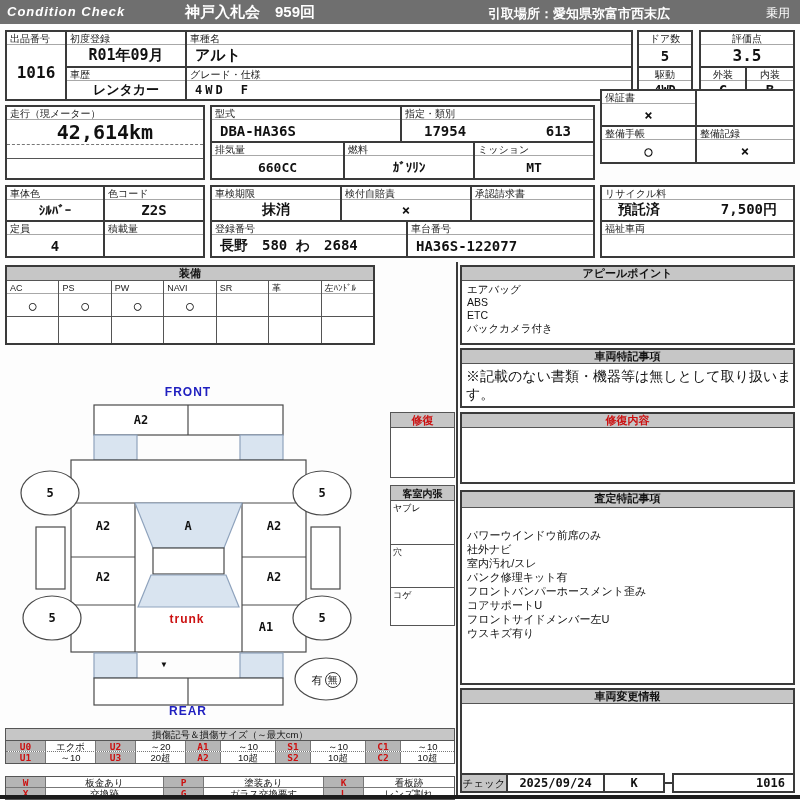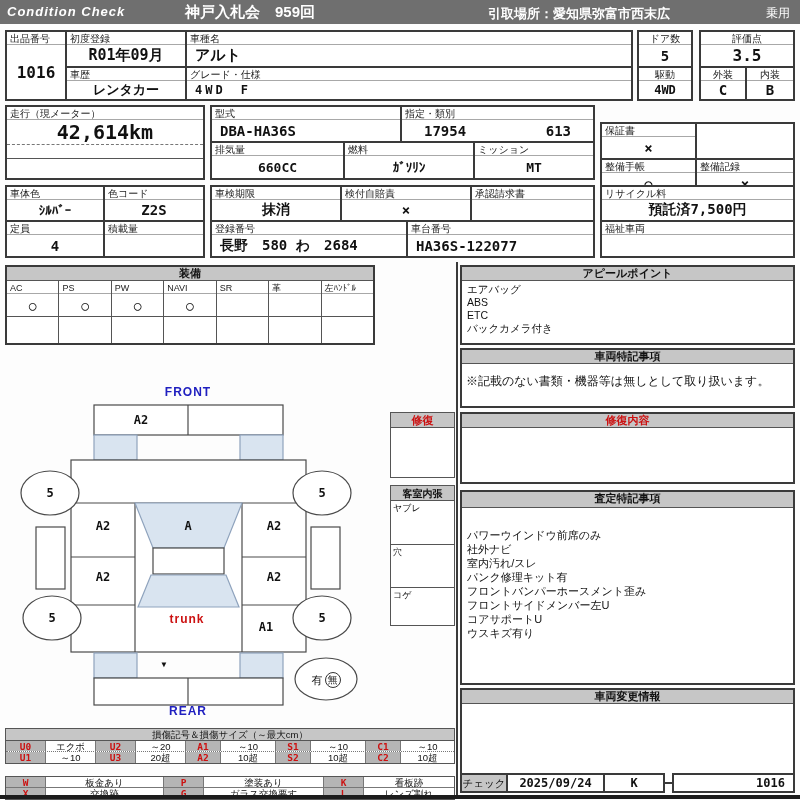--- a/index.html
+++ b/index.html
@@ -109,21 +109,21 @@
   <div class="cell br2" style="left:133px;top:36px;width:130px;height:35px">
     <div class="lbl">燃料</div>
     <div class="val" style="font-size:13px">ｶﾞｿﾘﾝ</div>
   </div>
   <div class="cell" style="left:263px;top:36px;width:118px;height:35px">
     <div class="lbl">ミッション</div>
     <div class="val" style="font-size:13px">MT</div>
   </div>
 </div>
 
-<div class="box" style="left:600px;top:122px;width:195px;height:75px">
+<div class="box" style="left:600px;top:89px;width:195px;height:75px">
   <div class="cell br2 bb2" style="left:0;top:0;width:95px;height:36px">
     <div class="lbl">保証書</div>
     <div class="val">×</div>
   </div>
   <div class="cell bb2" style="left:95px;top:0;width:96px;height:36px"></div>
   <div class="cell br2" style="left:0;top:36px;width:95px;height:35px">
     <div class="lbl">整備手帳</div>
     <div class="val">○</div>
   </div>
   <div class="cell" style="left:95px;top:36px;width:96px;height:35px">
@@ -170,21 +170,21 @@
   </div>
   <div class="cell" style="left:196px;top:35px;width:185px;height:34px">
     <div class="lbl">車台番号</div>
     <div class="val left">HA36S-122077</div>
   </div>
 </div>
 
 <div class="box" style="left:600px;top:185px;width:195px;height:73px">
   <div class="cell bb2" style="left:0;top:0;width:191px;height:35px">
     <div class="lbl">リサイクル料</div>
-    <div class="val" style="padding:0 16px">
+    <div class="val" style="justify-content:space-between;padding:0 16px">
       <span>預託済</span>
       <span>7,500円</span>
     </div>
   </div>
   <div class="cell" style="left:0;top:35px;width:191px;height:34px">
     <div class="lbl">福祉車両</div>
     <div class="val"></div>
   </div>
 </div>
 
@@ -238,37 +238,37 @@
   <div class="lines">
     <div>エアバッグ</div>
     <div>ABS</div>
     <div>ETC</div>
     <div>バックカメラ付き</div>
   </div>
 </div>
 
 <div class="rc-box" style="top:348px;height:60px">
   <div class="ghdr" style="height:14px">車両特記事項</div>
-  <div class="abs" style="left:4px;bottom:16px;font-size:12px">※記載のない書類・機器等は無しとして取り扱います。</div>
+  <div class="abs" style="left:4px;bottom:2px;font-size:14px">※記載のない書類・機器等は無しとして取り扱います。</div>
 </div>
 
 <div class="rc-box" style="top:412px;height:72px">
   <div class="ghdr" style="height:14px;color:#c11">修復内容</div>
 </div>
 
 <div class="rc-box" style="top:490px;height:195px">
   <div class="ghdr" style="height:16px">査定特記事項</div>
   <div class="lines" style="font-size:11px;line-height:14px;padding:20px 5px">
     <div>パワーウインドウ前席のみ</div>
     <div>社外ナビ</div>
     <div>室内汚れ/スレ</div>
     <div>パンク修理キット有</div>
     <div>フロントバンパーホースメント歪み</div>
+    <div>コアサポートU</div>
     <div>フロントサイドメンバー左U</div>
-    <div>コアサポートU</div>
     <div>ウスキズ有り</div>
   </div>
 </div>
 
 <div class="rc-box" style="top:688px;height:96px">
   <div class="ghdr" style="height:14px">車両変更情報</div>
 </div>
 
 <div class="box" style="left:460px;top:773px;width:205px;height:20px">
   <div class="abs" style="left:0;top:0;width:46px;height:16px;background:#c6c6c6;border-right:2px solid #3a3a3a;font-size:10.5px;text-align:center;line-height:16px">チェック</div>

